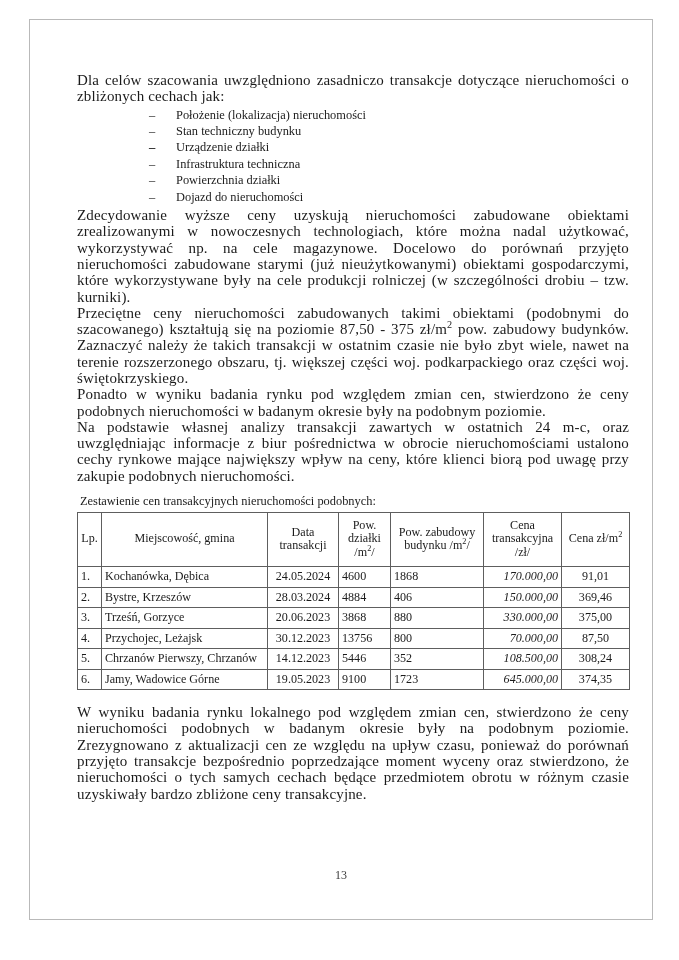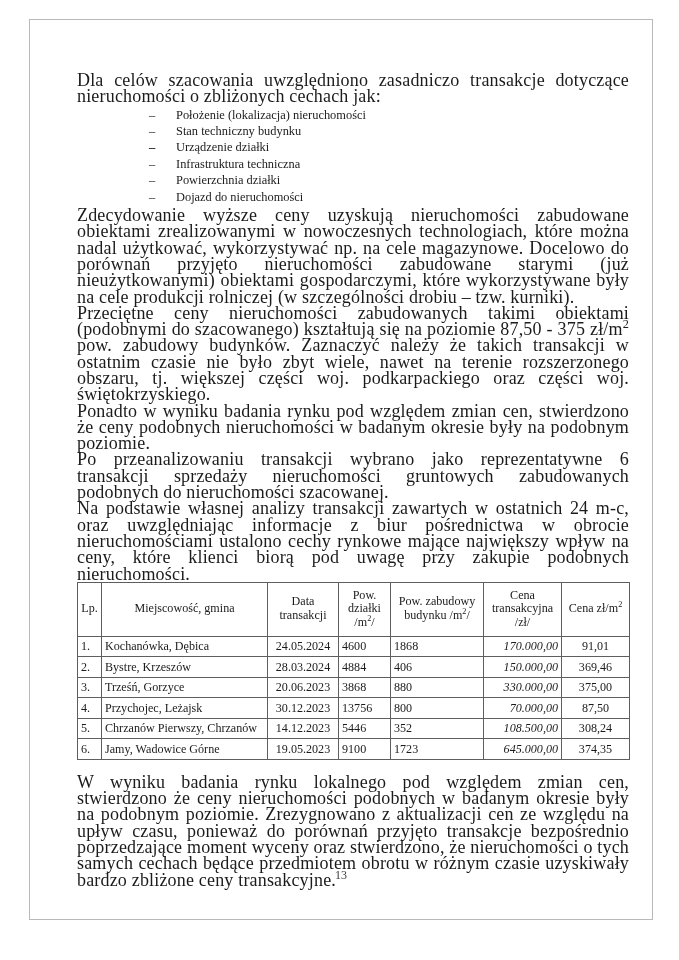--- a/index.html
+++ b/index.html
@@ -27,21 +27,21 @@
     background: #fff;
   }
   #content {
     position: absolute;
     left: 47px;
     top: 52px;
     width: 552px;
   }
   p.para {
     margin: 0;
-    font-size: 18px;
+    font-size: 15px;
     line-height: 16.3px;
     text-align: justify;
     text-justify: inter-word;
     letter-spacing: 0.01em;
   }
   p.para.first {
     text-indent: 0;
   }
   ul.feature-list {
     list-style: none;
@@ -129,23 +129,23 @@
       <li><span class="dash">–</span></li>
       <li><span class="dash">–</span><span>Urządzenie działki</span></li>
       <li><span class="dash">–</span><span>Infrastruktura techniczna</span></li>
       <li><span class="dash">–</span><span>Powierzchnia działki</span></li>
       <li><span class="dash">–</span><span>Dojazd do nieruchomości</span></li>
     </ul>
 
     <p class="para">Zdecydowanie wyższe ceny uzyskują nieruchomości zabudowane obiektami zrealizowanymi w nowoczesnych technologiach, które można nadal użytkować, wykorzystywać np. na cele magazynowe. Docelowo do porównań przyjęto nieruchomości zabudowane starymi (już nieużytkowanymi) obiektami gospodarczymi, które wykorzystywane były na cele produkcji rolniczej (w szczególności drobiu – tzw. kurniki).</p>
     <p class="para">Przeciętne ceny nieruchomości zabudowanych takimi obiektami (podobnymi do szacowanego) kształtują się na poziomie 87,50 - 375 zł/m<sup>2</sup> pow. zabudowy budynków. Zaznaczyć należy że takich transakcji w ostatnim czasie nie było zbyt wiele, nawet na terenie rozszerzonego obszaru, tj. większej części woj. podkarpackiego oraz części woj. świętokrzyskiego.</p>
     <p class="para">Ponadto w wyniku badania rynku pod względem zmian cen, stwierdzono że ceny podobnych nieruchomości w badanym okresie były na podobnym poziomie.</p>
-    <p class="para">Po przeanalizowaniu transakcji wybrano jako reprezentatywne 6 transakcji sprzedaży nieruchomości gruntowych zabudowanych podobnych do nieruchomości szacowanej.</p>
     <p class="para">Na podstawie własnej analizy transakcji zawartych w ostatnich 24 m-c, oraz uwzględniając informacje z biur pośrednictwa w obrocie nieruchomościami ustalono cechy rynkowe mające największy wpływ na ceny, które klienci biorą pod uwagę przy zakupie podobnych nieruchomości.</p>
 
+    <div class="caption">Zestawienie cen transakcyjnych nieruchomości podobnych:</div>
 
     <table class="tx">
       <colgroup>
         <col style="width:24px">
         <col style="width:166px">
         <col style="width:71px">
         <col style="width:52px">
         <col style="width:93px">
         <col style="width:78px">
         <col style="width:68px">

